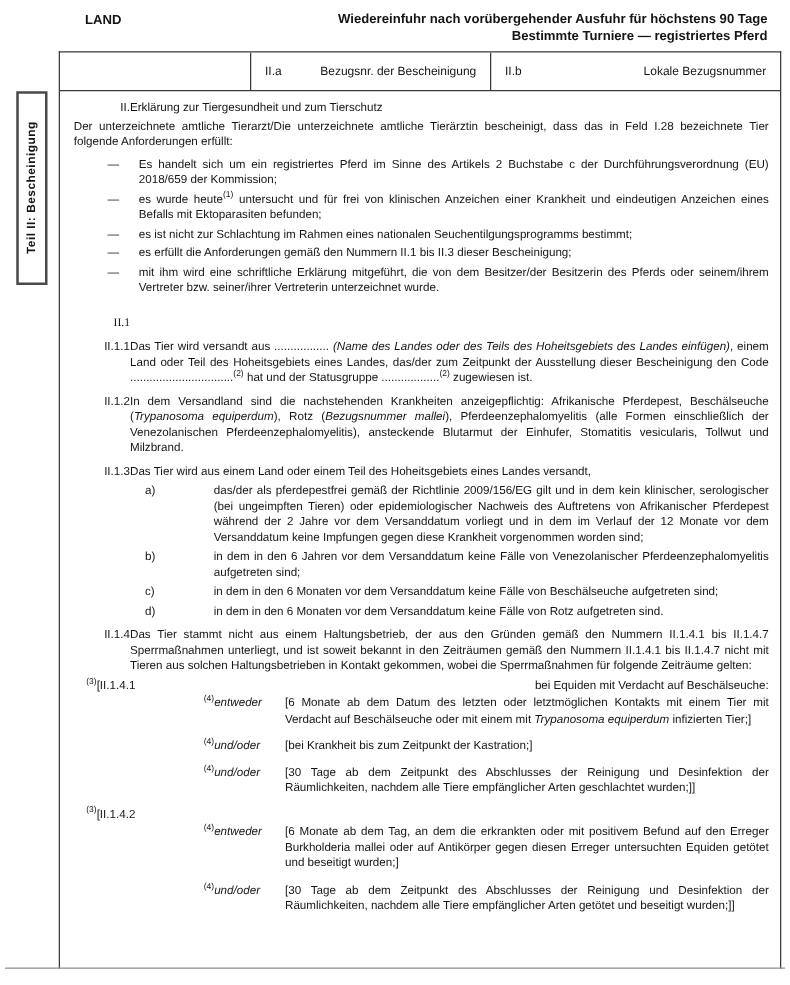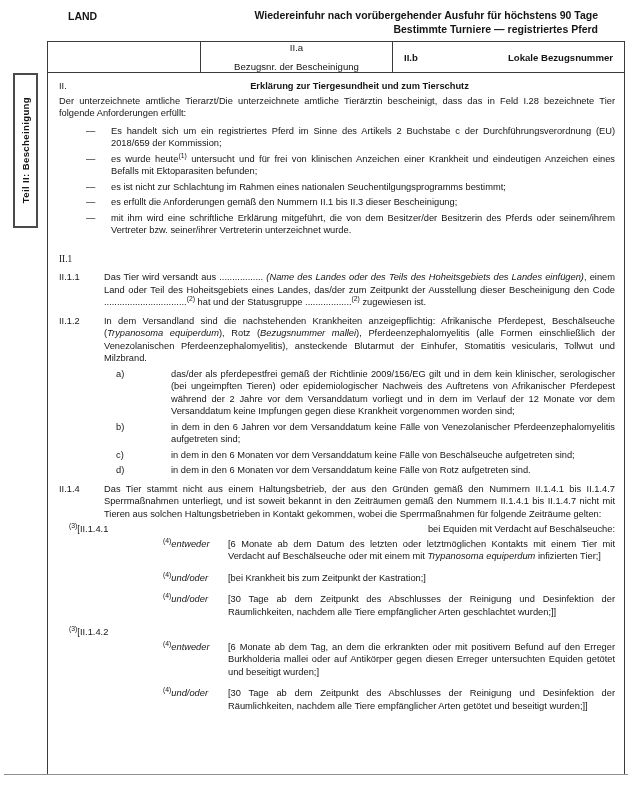--- a/index.html
+++ b/index.html
@@ -4,50 +4,50 @@
 <style>
   * { margin:0; padding:0; box-sizing:border-box; }
   html,body { background:#ffffff; }
   .page {
     position:relative; width:632px; height:788px; background:#fff;
     font-family:"Liberation Sans", sans-serif; font-size:9.3px; color:#151515;
     overflow:hidden;
   }
   
   .country { position:absolute; left:68px; top:10px; font-weight:bold; font-size:10.5px; }
-  .doc-title { position:absolute; right:34px; top:9px; text-align:right; font-weight:bold; font-size:10.5px; line-height:13.5px; }
+  .doc-title { position:absolute; right:18px; top:9px; text-align:right; font-weight:bold; font-size:10.5px; line-height:13.5px; }
   
   .part-box {
     position:absolute; left:13px; top:73px; width:25px; height:155px;
     border:2px solid #4a4a4a; background:#fff; display:flex; align-items:center; justify-content:center; z-index:2;
   }
   .part-box span {
     writing-mode:vertical-rl; transform:rotate(180deg);
     font-weight:bold; font-size:9.5px; letter-spacing:.4px; white-space:nowrap;
   }
   
   .main-box {
     position:absolute; left:47px; top:41px; width:578px; height:734px;
     border-left:1.5px solid #3a3a3a; border-right:1.5px solid #3a3a3a; border-top:1.5px solid #3a3a3a;
     overflow:hidden;
   }
   .bottom-rule { position:absolute; left:4px; width:624px; top:774px; border-top:1.6px solid #8f8f8f; z-index:3; }
   
   .ref-row { display:flex; height:31px; border-bottom:1.5px solid #3a3a3a; font-size:9.6px; }
   .ref-cell { display:flex; align-items:center; justify-content:space-between; padding:0 11px; }
   .rc1 { width:153px; border-right:1.5px solid #3a3a3a; }
-  .rc2 { width:192px; border-right:1.5px solid #3a3a3a;flex-direction:column; }
-  .rc3 { flex:1;font-weight:bold; }
+  .rc2 { width:192px; border-right:1.5px solid #3a3a3a; }
+  .rc3 { flex:1; }
   
   .content { padding-top:7px; line-height:12.5px; }
   .row { display:flex; margin-top:6px; }
   .row .txt { flex:1; margin-right:9px; text-align:justify; }
-  .num { margin-left:11px; width:45px; flex:0 0 45px; }
+  .num { margin-left:11px; width:45px; flex:0 0 45px;text-align:right; }
   .sec-head { margin-top:0; }
-  .sec-head .txt { font-weight:bold; text-align:center; }
+  .sec-head .txt { font-weight:normal; text-align:left; }
   .plain { margin-left:11px; margin-right:9px; margin-top:2px; text-align:justify; }
   .bullet { margin-left:38px; margin-top:3px; }
   .bullet .dash { width:25px; flex:0 0 25px; }
   .bullets-wrap { margin-top:5px; }
   .h21 { margin-top:16px;font-family:Liberation Serif, serif; }
   .h21 .txt { font-style:italic; text-align:left; }
   .sub { margin-left:68px; margin-top:3px; }
   .sub .lbl { width:55px; flex:0 0 55px; }
   .s4 { margin-left:21px; margin-top:3px; }
   .s4 .lbl { width:82px; flex:0 0 82px; }
@@ -127,20 +127,24 @@
       <div class="row">
         <span class="num">II.1.1</span>
         <span class="txt">Das Tier wird versandt aus ................. <i>(Name des Landes oder des Teils des Hoheitsgebiets des Landes einfügen)</i>, einem Land oder Teil des Hoheitsgebiets eines Landes, das/der zum Zeitpunkt der Ausstellung dieser Bescheinigung den Code ................................<sup>(2)</sup> hat und der Statusgruppe ..................<sup>(2)</sup> zugewiesen ist.</span>
       </div>
 
       <div class="row">
         <span class="num">II.1.2</span>
         <span class="txt">In dem Versandland sind die nachstehenden Krankheiten anzeigepflichtig: Afrikanische Pferdepest, Beschälseuche (<i>Trypanosoma equiperdum</i>), Rotz (<i>Bezugsnummer mallei</i>), Pferdeenzephalomyelitis (alle Formen einschließlich der Venezolanischen Pferdeenzephalomyelitis), ansteckende Blutarmut der Einhufer, Stomatitis vesicularis, Tollwut und Milzbrand.</span>
       </div>
 
+      <div class="row">
+        <span class="num">II.1.3</span>
+        <span class="txt">Das Tier wird aus einem Land oder einem Teil des Hoheitsgebiets eines Landes versandt,</span>
+      </div>
 
       <div class="row sub">
         <span class="lbl">a)</span>
         <span class="txt">das/der als pferdepestfrei gemäß der Richtlinie 2009/156/EG gilt und in dem kein klinischer, serologischer (bei ungeimpften Tieren) oder epidemiologischer Nachweis des Auftretens von Afrikanischer Pferdepest während der 2 Jahre vor dem Versanddatum vorliegt und in dem im Verlauf der 12 Monate vor dem Versanddatum keine Impfungen gegen diese Krankheit vorgenommen worden sind;</span>
       </div>
       <div class="row sub">
         <span class="lbl">b)</span>
         <span class="txt">in dem in den 6 Jahren vor dem Versanddatum keine Fälle von Venezolanischer Pferdeenzephalomyelitis aufgetreten sind;</span>
       </div>
       <div class="row sub">

